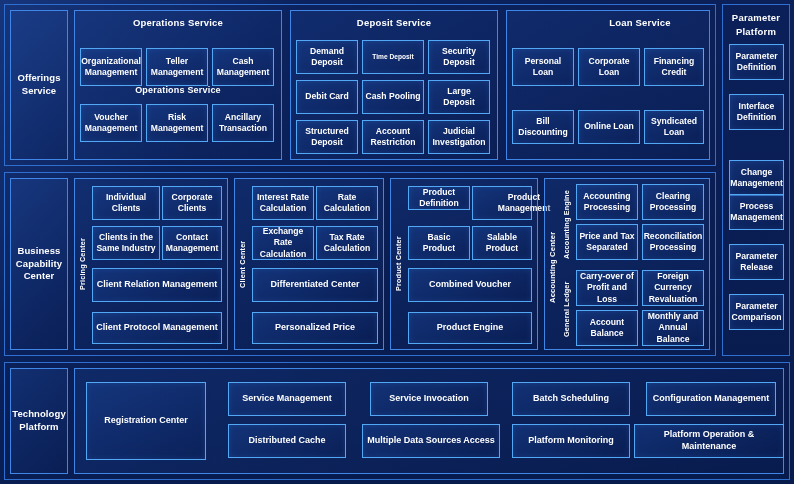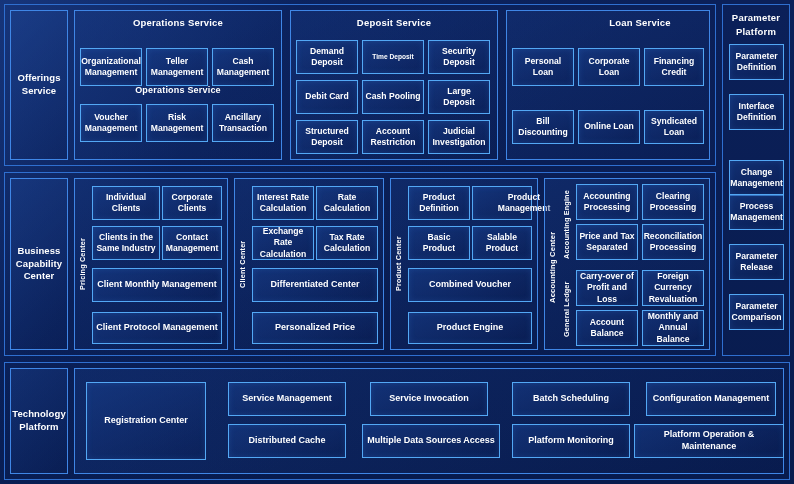--- a/index.html
+++ b/index.html
@@ -142,37 +142,37 @@
     <span>Business Capability Center</span>
   </div>
 
   <div class="group" style="left:74px;top:178px;width:154px;height:172px;"></div>
   <div class="vlabel" style="left:76px;top:200px;width:12px;height:128px;">Pricing Center</div>
 
   <div class="card" style="left:92px;top:186px;width:68px;height:34px;">Individual Clients</div>
   <div class="card" style="left:162px;top:186px;width:60px;height:34px;">Corporate Clients</div>
   <div class="card" style="left:92px;top:226px;width:68px;height:34px;">Clients in the Same Industry</div>
   <div class="card" style="left:162px;top:226px;width:60px;height:34px;">Contact Management</div>
-  <div class="card wide" style="left:92px;top:268px;width:130px;height:34px;">Client Monthly Management</div>
+  <div class="card wide" style="left:92px;top:268px;width:130px;height:34px;">Client Relation Management</div>
   <div class="card wide" style="left:92px;top:312px;width:130px;height:32px;">Client Protocol Management</div>
 
   <div class="group" style="left:234px;top:178px;width:150px;height:172px;"></div>
   <div class="vlabel" style="left:236px;top:200px;width:12px;height:128px;">Client Center</div>
 
   <div class="card" style="left:252px;top:186px;width:62px;height:34px;">Interest Rate Calculation</div>
   <div class="card" style="left:316px;top:186px;width:62px;height:34px;">Rate Calculation</div>
   <div class="card" style="left:252px;top:226px;width:62px;height:34px;">Exchange Rate Calculation</div>
   <div class="card" style="left:316px;top:226px;width:62px;height:34px;">Tax Rate Calculation</div>
   <div class="card wide" style="left:252px;top:268px;width:126px;height:34px;">Differentiated Center</div>
   <div class="card wide" style="left:252px;top:312px;width:126px;height:32px;">Personalized Price</div>
 
   <div class="group" style="left:390px;top:178px;width:148px;height:172px;"></div>
   <div class="vlabel" style="left:392px;top:200px;width:12px;height:128px;">Product Center</div>
 
-  <div class="card" style="left:408px;top:186px;width:62px;height:34px;">Product Definition</div>
+  <div class="card" style="left:408px;top:186px;width:62px;height:24px;">Product Definition</div>
   <div class="card" style="left:472px;top:186px;width:60px;height:34px;padding-left:46px;">Product Management</div>
   <div class="card" style="left:408px;top:226px;width:62px;height:34px;">Basic Product</div>
   <div class="card" style="left:472px;top:226px;width:60px;height:34px;">Salable Product</div>
   <div class="card wide" style="left:408px;top:268px;width:124px;height:34px;">Combined Voucher</div>
   <div class="card wide" style="left:408px;top:312px;width:124px;height:32px;">Product Engine</div>
 
   <div class="group" style="left:544px;top:178px;width:166px;height:172px;"></div>
   <div class="vlabel big" style="left:546px;top:212px;width:12px;height:110px;">Accounting Center</div>
 
   <div class="inner-pane" style="left:558px;top:182px;width:148px;height:84px;border:none;"></div>

